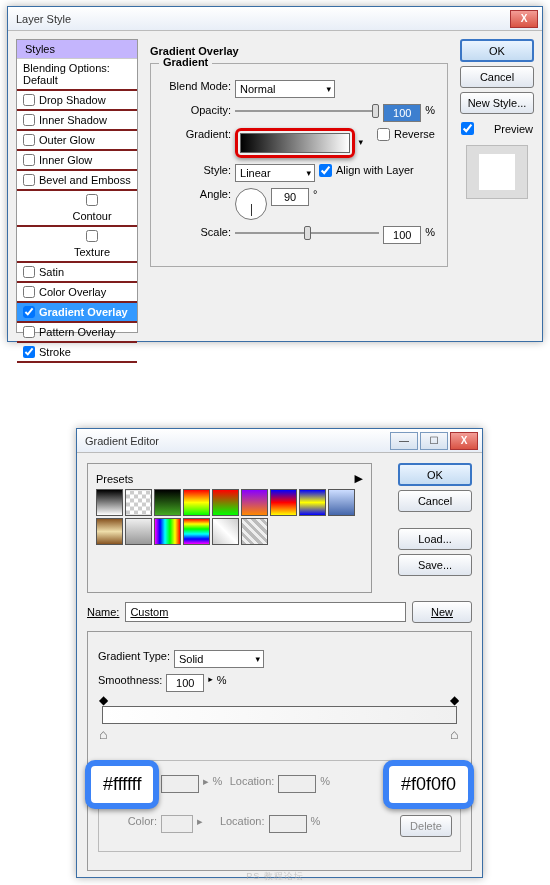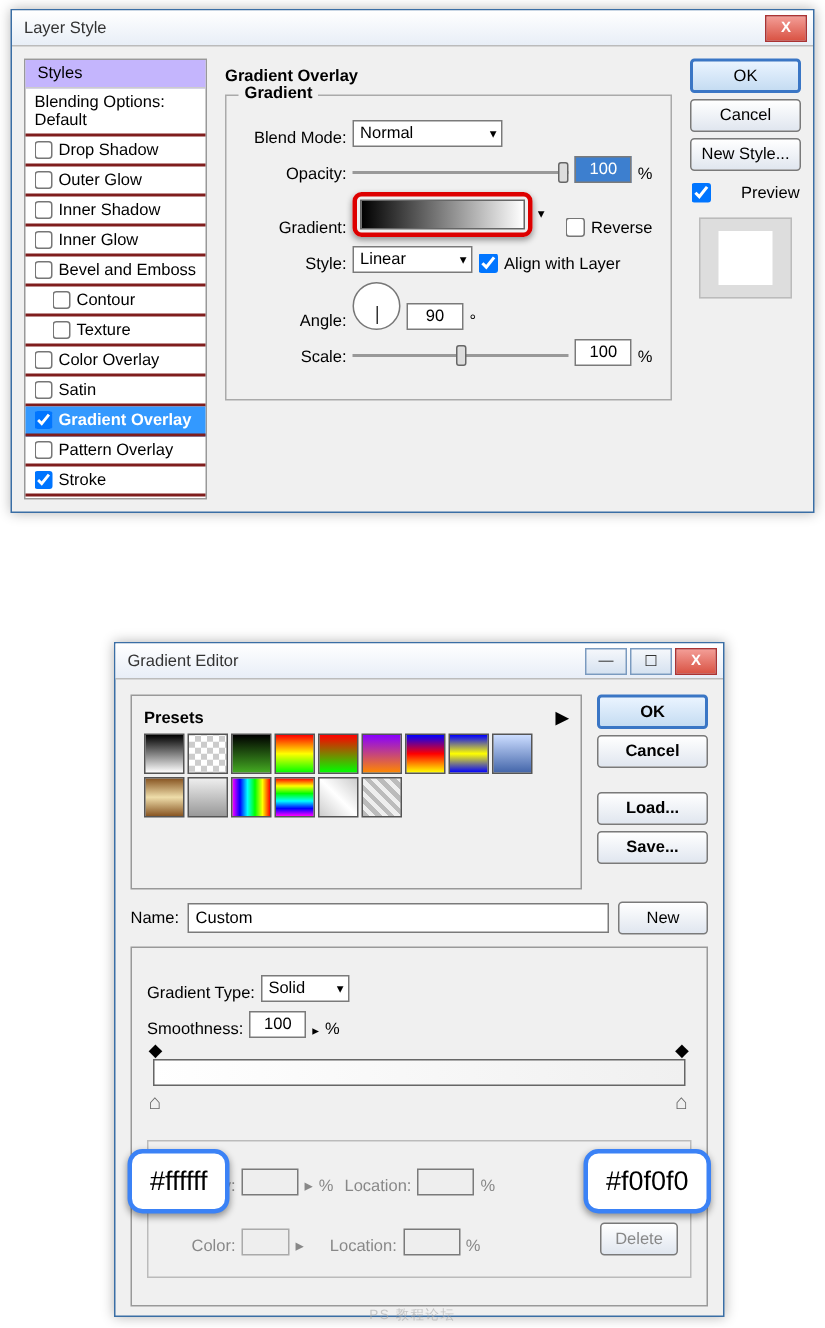--- a/index.html
+++ b/index.html
@@ -9,63 +9,63 @@
 .dialog2 { left: 76px; top: 428px; width: 407px; height: 450px; }
 .titlebar { height: 24px; background: linear-gradient(#fff,#e8eef7); border-bottom: 1px solid #bbb; display: flex; align-items: center; padding: 0 4px 0 8px; color: #333; }
 .titlebar .title { flex: 1; }
 .winbtns { display: flex; gap: 2px; }
 .winbtn { width: 28px; height: 18px; border: 1px solid #7a9abf; background: linear-gradient(#f5f7fb,#d6e2f0); display: flex; align-items: center; justify-content: center; font-size: 10px; cursor: pointer; }
 .winbtn.close { background: linear-gradient(#f39d96,#d95344); color: #fff; border-color: #a33; font-weight: bold; }
 .body { padding: 8px; display: flex; gap: 8px; height: calc(100% - 24px); }
 .styles-panel { width: 146px; border: 1px solid #999; background: #fff; }
 .styles-header { padding: 3px 8px; border-bottom: 1px solid #ccc; background: #c4b5fd; font-weight: normal; }
 .style-item { padding: 3px 6px; border-bottom: 2px solid #7f1d1d; display: flex; align-items: center; gap: 4px; }
-.style-item.sub { padding-left: 18px; }
+.style-item.sub { padding-left: 36px; flex-direction: column; }
 .style-item.sel { background: #3399ff; color: #fff; }
 .style-item input[type=checkbox] { width: 12px; height: 12px; }
 .center { flex: 1; padding: 4px; }
 .fieldset { border: 1px solid #999; padding: 10px 12px 16px; margin-bottom: 8px; position: relative; }
 .fieldset .legend { position: absolute; top: -8px; left: 8px; background: #f0f0f0; padding: 0 4px; font-weight: bold; }
 .fieldset.inner { border: 1px solid #aaa; }
-.row { display: flex; align-items: flex-end; margin: 6px 0; gap: 4px; }
+.row { display: flex; align-items: flex-start; margin: 6px 0; gap: 4px; }
 .row .lbl { width: 68px; text-align: right; }
 .select { border: 1px solid #7a7a7a; background: #fff; height: 18px; padding: 0 18px 0 4px; position: relative; display: flex; align-items: center; }
 .select::after { content: "▾"; position: absolute; right: 3px; font-size: 9px; }
 .slider { flex: 1; height: 14px; position: relative; }
 .slider-track { position: absolute; top: 6px; left: 0; right: 0; height: 2px; background: #999; }
 .slider-thumb { position: absolute; top: 0; width: 7px; height: 14px; background: #ddd; border: 1px solid #666; border-radius: 2px; }
 .numbox { width: 38px; height: 18px; border: 1px solid #7a7a7a; background: #fff; text-align: center; padding: 2px; }
 .numbox.hl { background: #3d7fcf; color: #fff; }
 .grad-swatch { width: 110px; height: 20px; border: 1px solid #666; background: linear-gradient(90deg,#000,#fff); position: relative; }
 .grad-swatch::after { content: "▾"; position: absolute; right: -14px; top: 3px; font-size: 9px; }
 .red-highlight { border: 3px solid #d00; border-radius: 6px; padding: 2px; box-shadow: 0 2px 4px rgba(0,0,0,0.4); }
 .angle-dial { width: 32px; height: 32px; border: 1px solid #777; border-radius: 50%; background: #fff; position: relative; }
 .angle-dial::before { content: ""; position: absolute; left: 50%; top: 50%; width: 1px; height: 12px; background: #333; transform-origin: top; }
 .btncol { width: 76px; display: flex; flex-direction: column; gap: 4px; align-items: center; }
 .psbtn { width: 74px; height: 22px; border: 1px solid #7a7a7a; background: linear-gradient(#fff,#e0e6ef); border-radius: 3px; cursor: pointer; display: flex; align-items: center; justify-content: center; }
 .psbtn.default { border: 2px solid #3a76c5; height: 23px; background: linear-gradient(#eaf4ff,#c5dcf2); }
 .prev-chk { display: flex; align-items: center; gap: 20px; margin-top: 4px; }
 .prev-box { width: 62px; height: 54px; margin-top: 6px; background: #ddd; border: 1px solid #bbb; display: flex; align-items: center; justify-content: center; }
 .prev-box .inner { width: 36px; height: 36px; background: #fff; }
 .ge-body { padding: 10px; height: calc(100% - 24px); display: flex; flex-direction: column; gap: 8px; }
-.ge-top { display: flex; gap: 10px; font-weight: bold; }
+.ge-top { display: flex; gap: 26px; }
 .presets-box { flex: 1; border: 1px solid #999; padding: 8px; background: #f0f0f0; height: 130px; }
 .presets-head { display: flex; justify-content: space-between; align-items: center; margin-bottom: 4px; }
 .presets-grid { display: flex; flex-wrap: wrap; gap: 2px; }
 .preset { width: 27px; height: 27px; border: 1px solid #555; }
-.ge-name-row { display: flex; align-items: center; gap: 6px; }
+.ge-name-row { display: flex; align-items: center; gap: 6px; text-decoration: underline; }
 .ge-name-row input { flex: 1; height: 20px; border: 1px solid #7a7a7a; padding: 0 4px; }
 .grad-type-box { border: 1px solid #999; padding: 12px 10px 18px; position: relative; flex: 1; }
 .grad-bar-wrap { position: relative; margin: 14px 4px 36px; }
 .grad-bar { height: 18px; border: 1px solid #666; background: linear-gradient(90deg,#fff,#f0f0f0); }
 .stop-top { position: absolute; top: -13px; width: 10px; height: 12px; }
 .stop-top::before { content: "◆"; font-size: 12px; color: #000; }
 .stop-bot { position: absolute; bottom: -14px; width: 10px; height: 12px; }
 .stop-bot::before { content: "⌂"; font-size: 14px; color: #666; }
-.callout { position: absolute; background: #fff; border: 3px solid #3b82f6; border-radius: 10px; padding: 8px 12px; font-size: 18px; font-weight: normal; box-shadow: 0 2px 5px rgba(0,0,0,0.4); }
+.callout { position: absolute; background: #fff; border: 6px solid #3b82f6; border-radius: 10px; padding: 8px 12px; font-size: 18px; font-weight: normal; box-shadow: 0 2px 5px rgba(0,0,0,0.4); }
 .stops-edit { border: 1px solid #bbb; padding: 8px; display: flex; flex-direction: column; gap: 6px; color: #888; }
 .watermark { position: absolute; left: 0; right: 0; bottom: 2px; text-align: center; color: #aaa; font-size: 9px; letter-spacing: 1px; opacity: 0.6; }
 </style>
 </head>
 <body>
 
 <div class="dialog dialog1">
   <div class="titlebar">
     <span class="title">Layer Style</span>
     <div class="winbtns">
@@ -77,49 +77,49 @@
       <div class="styles-header">Styles</div>
       <div class="style-item">
           <span>Blending Options: Default</span>
         </div>
       <div class="style-item">
           <input type="checkbox" style="">
           <span>Drop Shadow</span>
         </div>
       <div class="style-item">
           <input type="checkbox" style="">
+          <span>Inner Shadow</span>
+        </div>
+      <div class="style-item">
+          <input type="checkbox" style="">
           <span>Outer Glow</span>
         </div>
       <div class="style-item">
           <input type="checkbox" style="">
-          <span>Inner Shadow</span>
-        </div>
-      <div class="style-item">
-          <input type="checkbox" style="">
           <span>Inner Glow</span>
         </div>
       <div class="style-item">
           <input type="checkbox" style="">
           <span>Bevel and Emboss</span>
         </div>
       <div class="style-item sub">
           <input type="checkbox" style="">
           <span>Contour</span>
         </div>
       <div class="style-item sub">
           <input type="checkbox" style="">
           <span>Texture</span>
         </div>
       <div class="style-item">
           <input type="checkbox" style="">
+          <span>Satin</span>
+        </div>
+      <div class="style-item">
+          <input type="checkbox" style="">
           <span>Color Overlay</span>
-        </div>
-      <div class="style-item">
-          <input type="checkbox" style="">
-          <span>Satin</span>
         </div>
       <div class="style-item sel">
           <input type="checkbox" checked="" style="">
           <span style="font-weight:bold">Gradient Overlay</span>
         </div>
       <div class="style-item">
           <input type="checkbox" style="">
           <span>Pattern Overlay</span>
         </div>
       <div class="style-item">
@@ -242,21 +242,21 @@
 
     <div class="ge-name-row">
       <span>Name:</span>
       <input type="text" value="Custom" style="">
       <div class="psbtn" style="width:60px">New</div>
     </div>
 
     <div class="grad-type-box">
       <div class="row">
         <span>Gradient Type:</span>
-        <div class="select" style="width:59px">
+        <div class="select" style="width:90px">
             <span>Solid</span>
           </div>
       </div>
       <div class="row">
         <span>Smoothness:</span>
         <div class="numbox">100</div>
         <span style="font-size:9px">▸</span>
         <span>%</span>
       </div>
       <div class="grad-bar-wrap">

